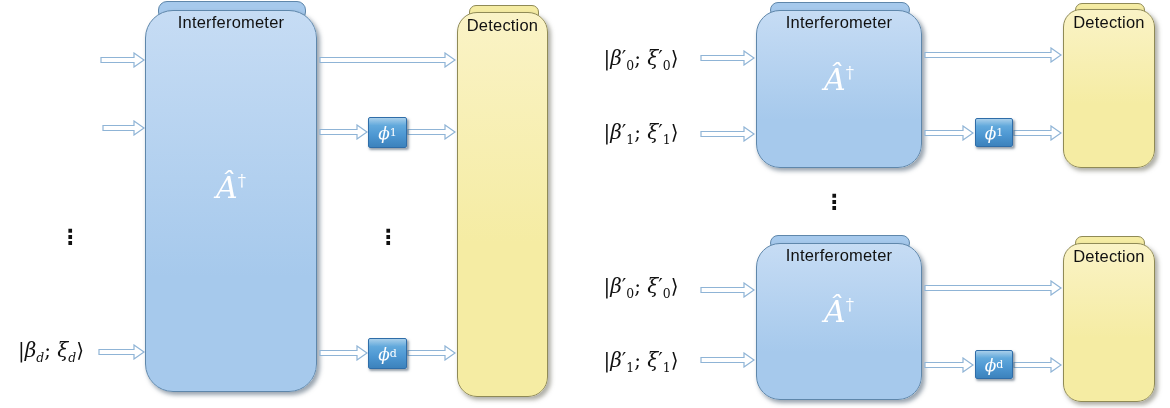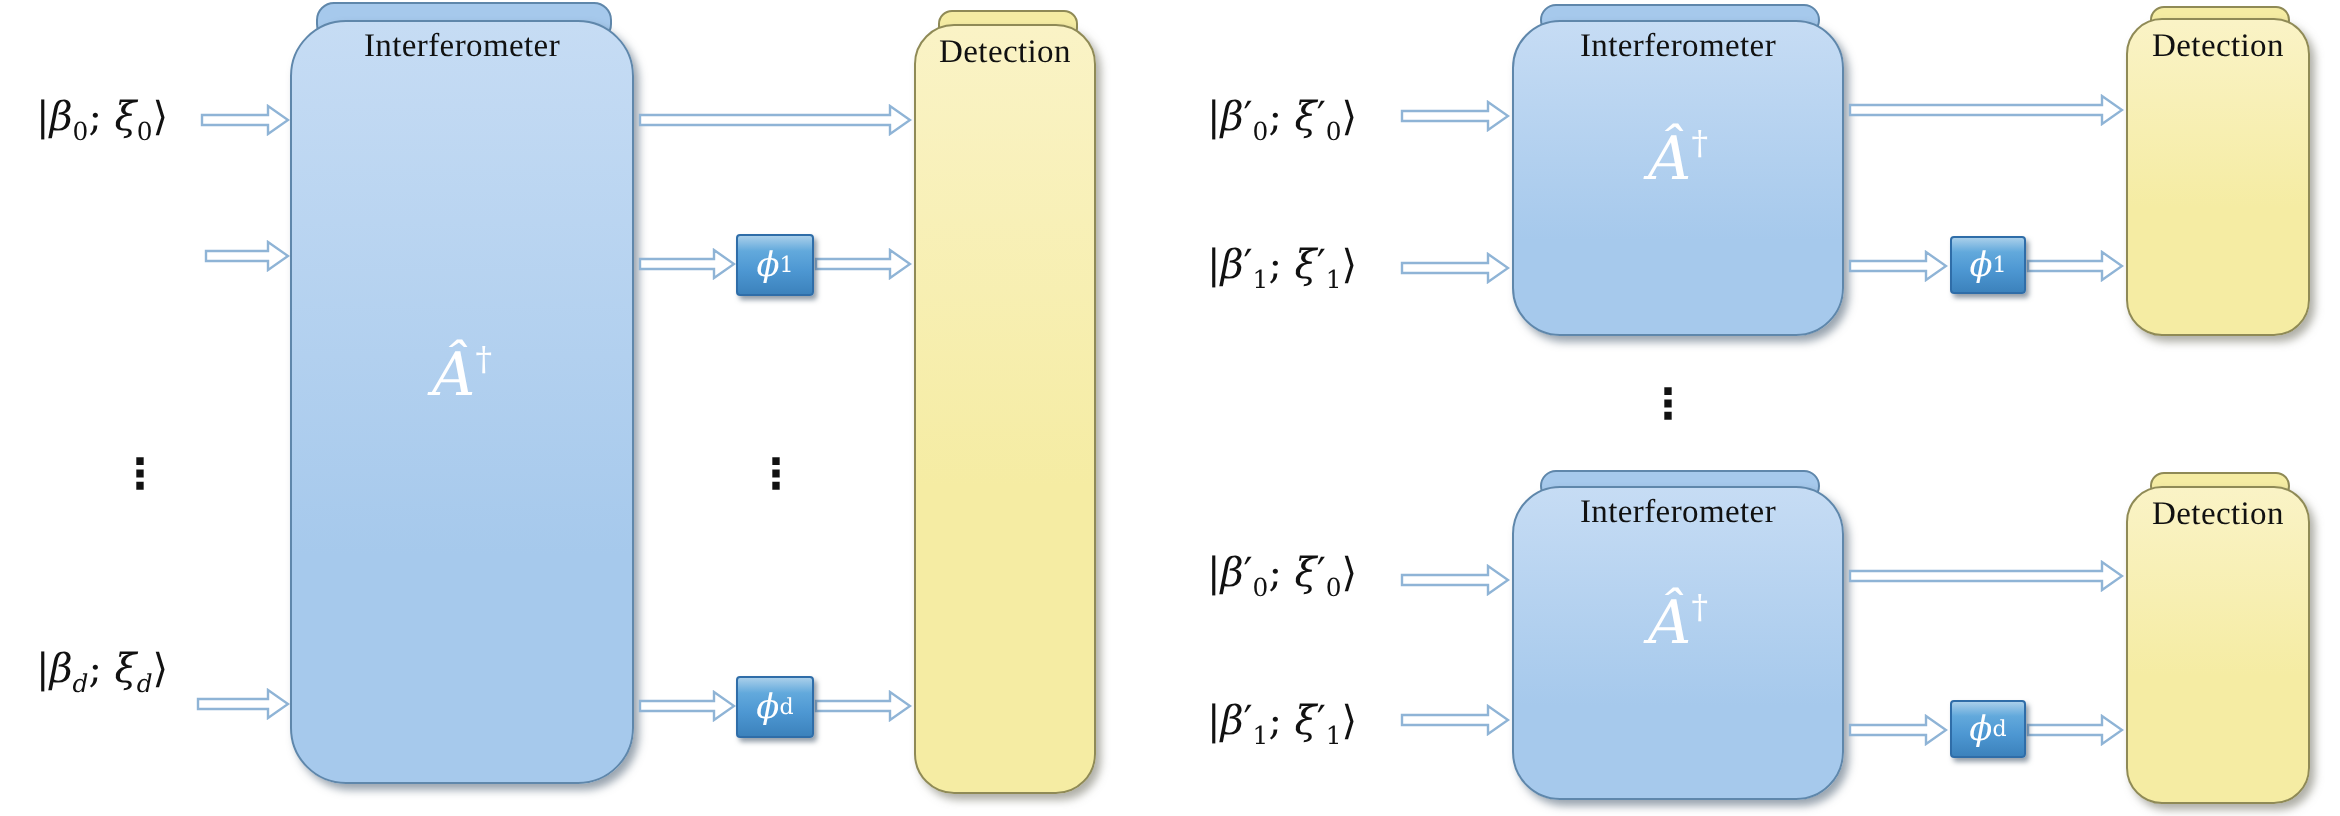--- a/index.html
+++ b/index.html
@@ -10,21 +10,21 @@
   .bigbox{background:linear-gradient(180deg,var(--box-blue-light) 0%,var(--box-blue) 70%);
           border:1.5px solid var(--box-border);
           box-shadow:2.5px 3px 4px rgba(70,90,110,.55);z-index:2;box-sizing:border-box;}
   .tab{background:var(--box-blue);border:1px solid var(--box-border);border-radius:9px;z-index:1;}
   
   .detbox{background:linear-gradient(180deg,var(--det-yellow-light) 0%,var(--det-yellow) 60%);
           border:1.5px solid var(--det-border);
           box-shadow:2.5px 3px 4px rgba(110,110,95,.55);z-index:2;box-sizing:border-box;}
   .dtab{background:var(--det-yellow);border:1px solid var(--det-border);border-radius:7px;z-index:1;}
   
-  .boxtitle{font-size:16.5px;color:#111;text-align:center;z-index:3;letter-spacing:.2px;font-family:Liberation Serif, serif;}
+  .boxtitle{font-size:16.5px;color:#111;text-align:center;z-index:3;letter-spacing:.2px;}
   .op{color:#fff;font-family:"DejaVu Serif","DejaVu Sans",serif;font-style:italic;
       font-size:30px;text-align:center;z-index:3;}
   .op sup{font-style:normal;font-size:55%;vertical-align:65%;}
   .mathlabel{font-family:"DejaVu Serif","DejaVu Sans",serif;font-size:20px;color:#111;
              text-align:center;white-space:nowrap;z-index:3;}
   .mathlabel sub{font-size:62%;}
   .dots{font-family:"DejaVu Sans",sans-serif;font-weight:bold;font-size:21px;color:#111;
         text-align:center;line-height:1.1;z-index:3;}
   
   .phase{background:linear-gradient(180deg,#a9cfea 0%,#62a9dc 26%,var(--phase-blue) 60%,#3c82bc 100%);
@@ -33,23 +33,22 @@
          display:flex;align-items:center;justify-content:center;
          box-shadow:1.5px 2px 2.5px rgba(60,80,100,.55);z-index:3;box-sizing:border-box;}
   .phase sub{font-size:65%;}
   .harrow{z-index:2;}
 </style>
 </head>
 <body>
 
 <div class="canvas">
 
-  <div class="abs mathlabel" style="left:0;top:46px;width:102px;">|<i>β</i><sub>0</sub>; <i>ξ</i><sub>0</sub>⟩</div>
   <div class="abs dots" style="left:52px;top:226px;width:36px;">⋮</div>
-  <div class="abs mathlabel" style="left:0;top:322px;width:102px;">|<i>β</i><sub><i>d</i></sub>; <i>ξ</i><sub><i>d</i></sub>⟩</div>
+  <div class="abs mathlabel" style="left:0;top:338px;width:102px;">|<i>β</i><sub><i>d</i></sub>; <i>ξ</i><sub><i>d</i></sub>⟩</div>
 
   <span class="abs harrow" style="left:100px;top:52px;width:45px;">
       <svg width="45" height="16" style="display:block">
         <polygon points="1,5.5 34,5.5 34,1 44,8 34,15 34,10.5 1,10.5" fill="#ffffff" stroke="var(--arrow-stroke)" stroke-width="1.2"></polygon>
       </svg>
     </span>
   <span class="abs harrow" style="left:102px;top:120px;width:43px;">
       <svg width="43" height="16" style="display:block">
         <polygon points="1,5.5 32,5.5 32,1 42,8 32,15 32,10.5 1,10.5" fill="#ffffff" stroke="var(--arrow-stroke)" stroke-width="1.2"></polygon>
       </svg>

